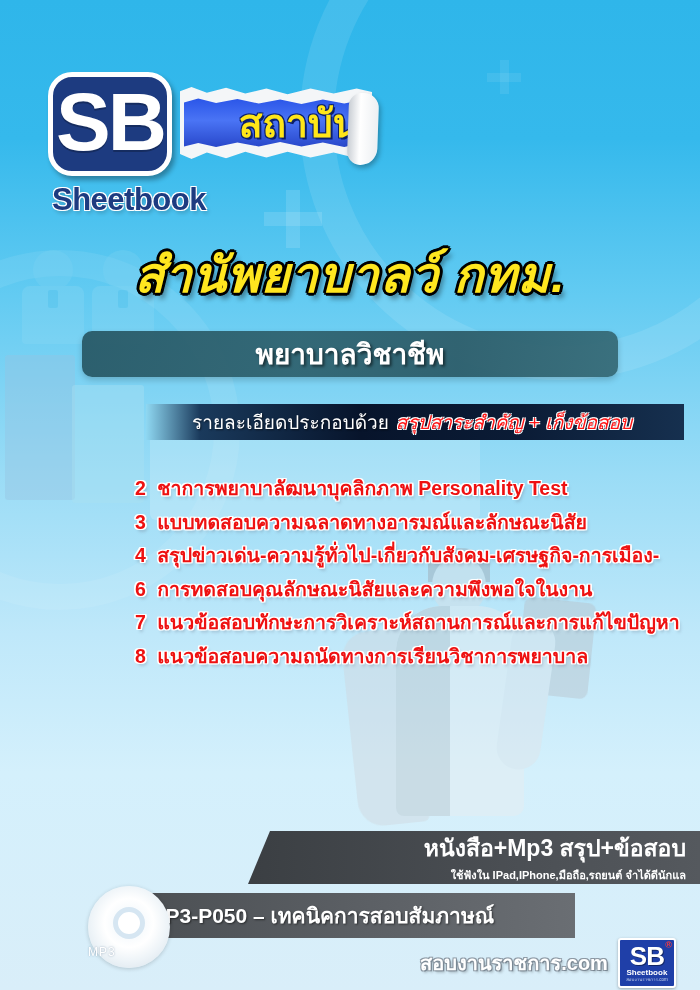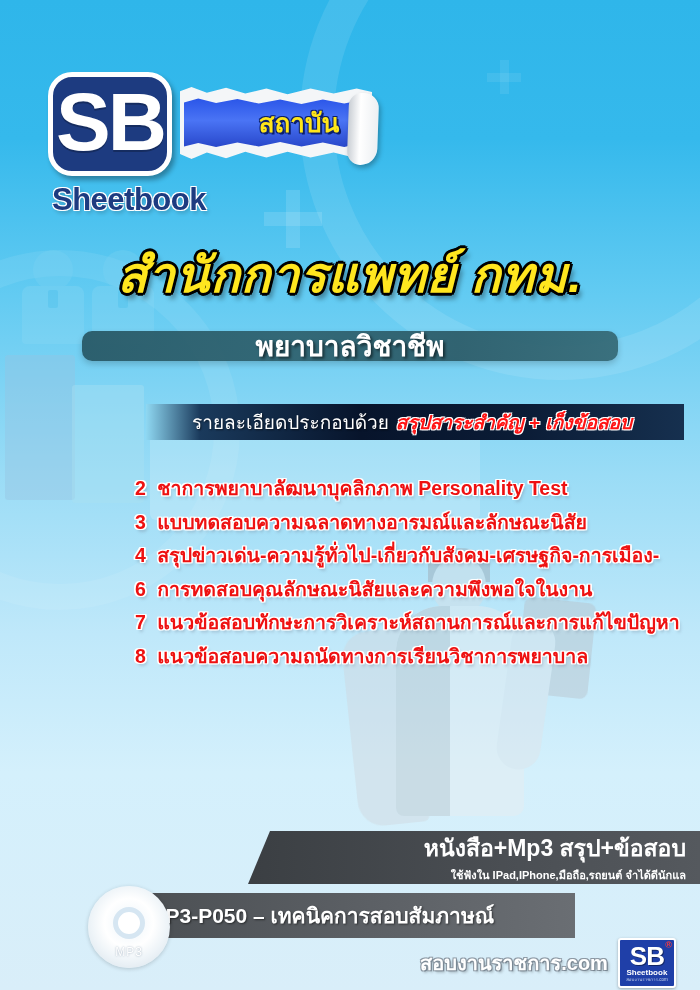--- a/index.html
+++ b/index.html
@@ -122,21 +122,21 @@
   .ribbon .inner {
     position: absolute; left: 4px; right: 10px; top: 11px; bottom: 11px;
     background: linear-gradient(to bottom, #2a55e8 0%, #4a74f5 45%, #2746c9 100%);
     clip-path: polygon(0 9%, 8% 1%, 18% 10%, 30% 2%, 42% 11%, 54% 3%,
       66% 12%, 78% 3%, 90% 11%, 100% 4%, 100% 90%, 90% 98%, 78% 89%,
       66% 97%, 54% 88%, 42% 97%, 30% 89%, 18% 98%, 8% 90%, 0 97%);
   }
   .ribbon .rb-text {
     position: absolute; inset: 0;
     display: flex; align-items: center; justify-content: center;
-    color: #ffe619; font-size: 26px; font-weight: bold;
+    color: #ffe619; font-size: 39px; font-weight: bold;
     padding-left: 46px; padding-bottom: 1px;
     text-shadow: 2px 2px 0 #0b1f6b, -1px -1px 0 #0b1f6b,
                  1px -1px 0 #0b1f6b, -1px 1px 0 #0b1f6b;
   }
   .ribbon .curl {
     position: absolute; right: -6px; top: 6px;
     width: 30px; height: 72px;
     background: linear-gradient(to right, #c9ced4 0%, #ffffff 40%, #eceff2 100%);
     border-radius: 14px 16px 18px 14px;
     box-shadow: 2px 3px 5px rgba(0,0,0,0.28);
@@ -153,21 +153,21 @@
     text-shadow:
       -2px 0 0 #000, 2px 0 0 #000, 0 -2px 0 #000, 0 2px 0 #000,
       -2px -2px 0 #000, 2px -2px 0 #000, -2px 2px 0 #000, 2px 2px 0 #000,
       -3px 0 0 #000, 3px 0 0 #000, 0 3px 0 #000, 0 -3px 0 #000,
       4px 6px 5px rgba(0,0,0,0.38);
   }
 
   
   .bar-position {
     position: absolute; left: 82px; top: 331px;
-    width: 536px; height: 30px; z-index: 6;
+    width: 536px; height: 46px; z-index: 6;
     background: linear-gradient(to right,
       rgba(38,86,99,0.92) 0%, rgba(47,98,111,0.94) 40%,
       rgba(44,92,105,0.94) 70%, rgba(52,104,116,0.92) 100%);
     border-radius: 10px;
     display: flex; align-items: center; justify-content: center;
     box-shadow: 0 3px 6px rgba(0,0,0,0.18);
   }
   .bar-position span {
     color: #ffffff; font-size: 28px; font-weight: bold;
     text-shadow: 2px 2px 3px rgba(0,0,0,0.55);
@@ -180,21 +180,21 @@
     background: linear-gradient(to right,
       #8fd8f2 0%, #1a3a5c 10%, #07142b 40%, #0b1c36 70%, #16304f 100%);
     display: flex; align-items: center; justify-content: center; gap: 7px;
     padding-right: 6px;
   }
   .bar-details .d-white {
     color: #ffffff; font-size: 19px; font-weight: normal;
     text-shadow: 1px 1px 2px rgba(0,0,0,0.6);
   }
   .bar-details .d-red {
-    color: #ff1414; font-size: 19px; font-weight: bold; font-style: italic;
+    color: #ff1414; font-size: 19px; font-weight: normal; font-style: italic;
     text-shadow: 1px 1px 0 #fff, -1px -1px 0 #fff,
                  1px -1px 0 #fff, -1px 1px 0 #fff;
   }
 
   
   .toc {
     position: absolute; left: 135px; top: 472px;
     width: 540px; z-index: 6;
   }
   .toc-item {
@@ -246,21 +246,21 @@
   }
   .disc::after {
     content: ""; position: absolute; left: 50%; top: 45%;
     transform: translate(-50%,-50%);
     width: 22px; height: 22px; border-radius: 50%;
     background: #ffffff;
     border: 5px solid #d6e6f2;
   }
   .disc .mp3lbl {
     position: absolute; left: 0; right: 0; bottom: 9px;
-    text-align: center; color: #ffffff; font-size: 12px; font-weight: normal;
+    text-align: left; color: #ffffff; font-size: 12px; font-weight: normal;
     letter-spacing: 1px;
     text-shadow: 0 0 2px rgba(140,160,180,0.9);
   }
 
   
   .footer-brand {
     position: absolute; left: 420px; top: 938px;
     z-index: 8; display: flex; align-items: center; gap: 10px;
   }
   .footer-brand .fb-text {
@@ -339,21 +339,21 @@
       <div class="inner"></div>
       <div class="rb-text">สถาบัน</div>
       <div class="curl"></div>
     </div>
     <div class="logo-sb">
       <div class="sb-text">SB</div>
     </div>
     <div class="logo-sheetbook">Sheetbook</div>
   </div>
 
-  <div class="title-main">สำนักการแพทย์ กทม.</div>
+  <div class="title-main">สำนัพยาบาลว์ กทม.</div>
 
   <div class="bar-position">
     <span>พยาบาลวิชาชีพ</span>
   </div>
 
   <div class="bar-details">
     <span class="d-white">รายละเอียดประกอบด้วย</span>
     <span class="d-red">สรุปสาระสำคัญ + เก็งข้อสอบ</span>
   </div>
 

